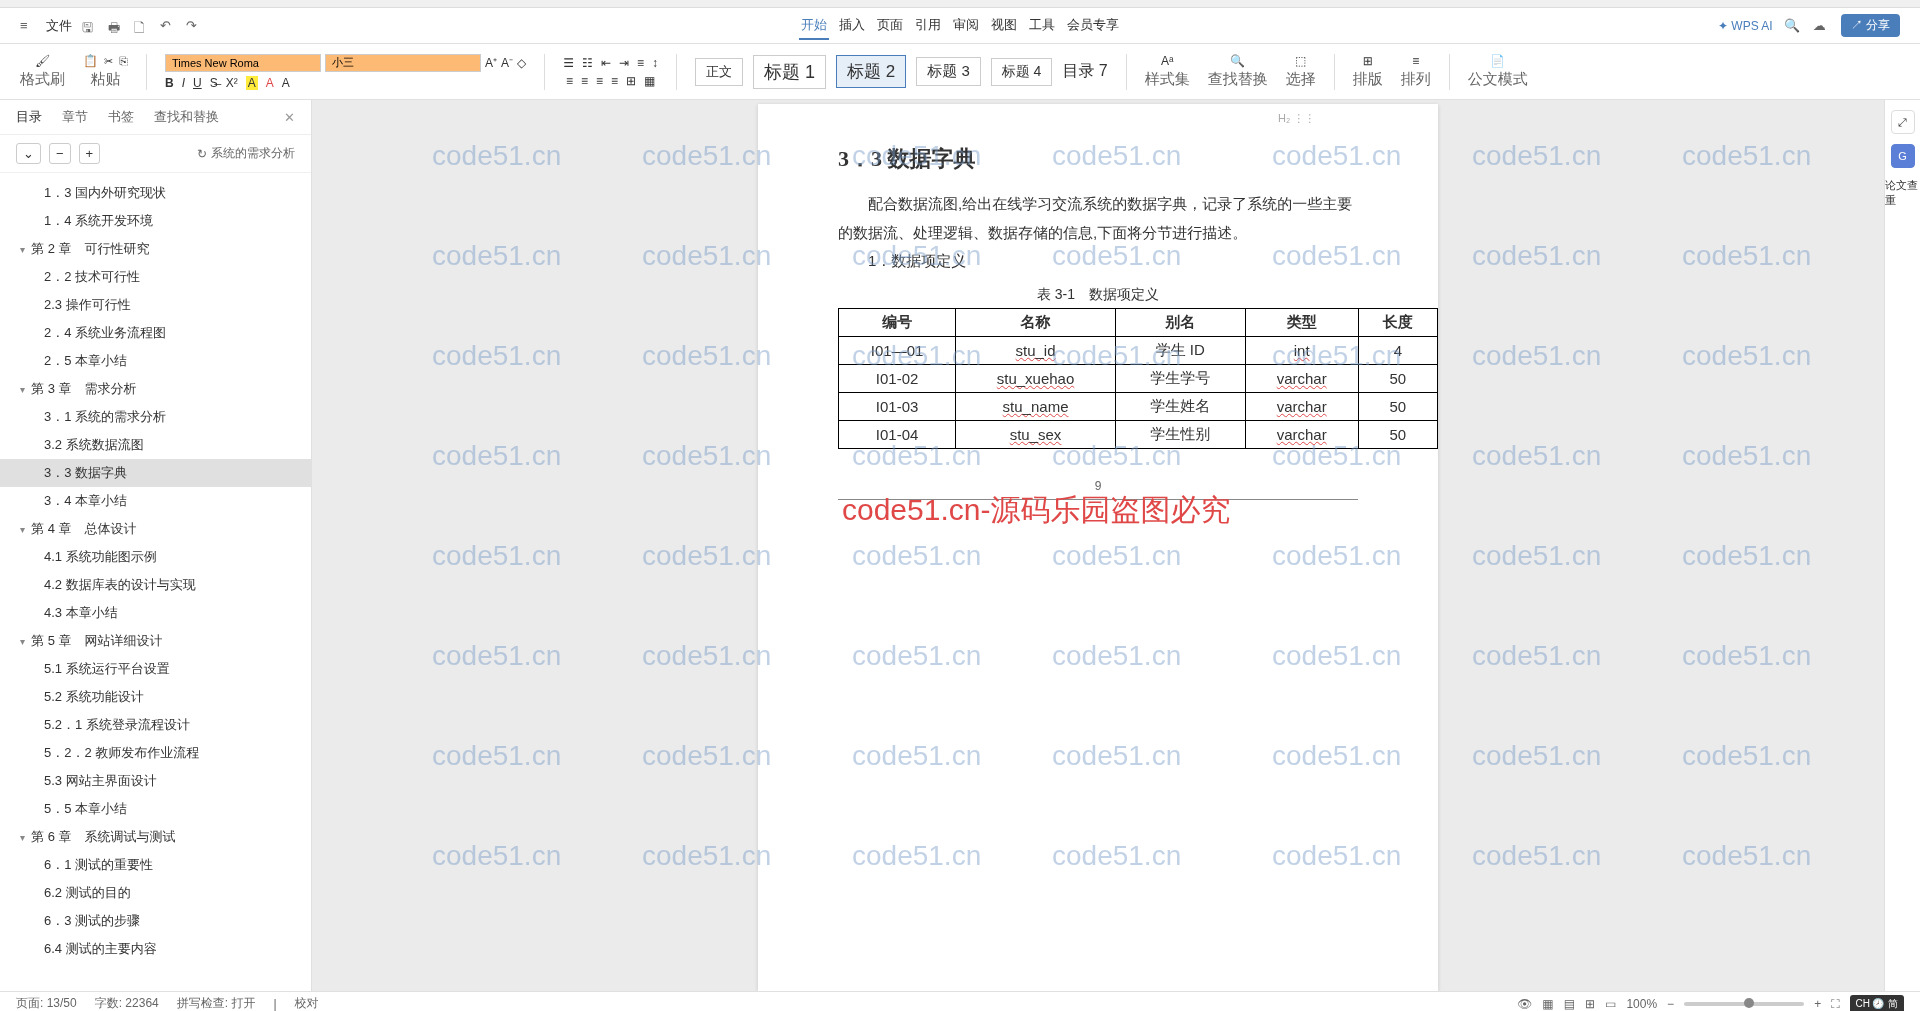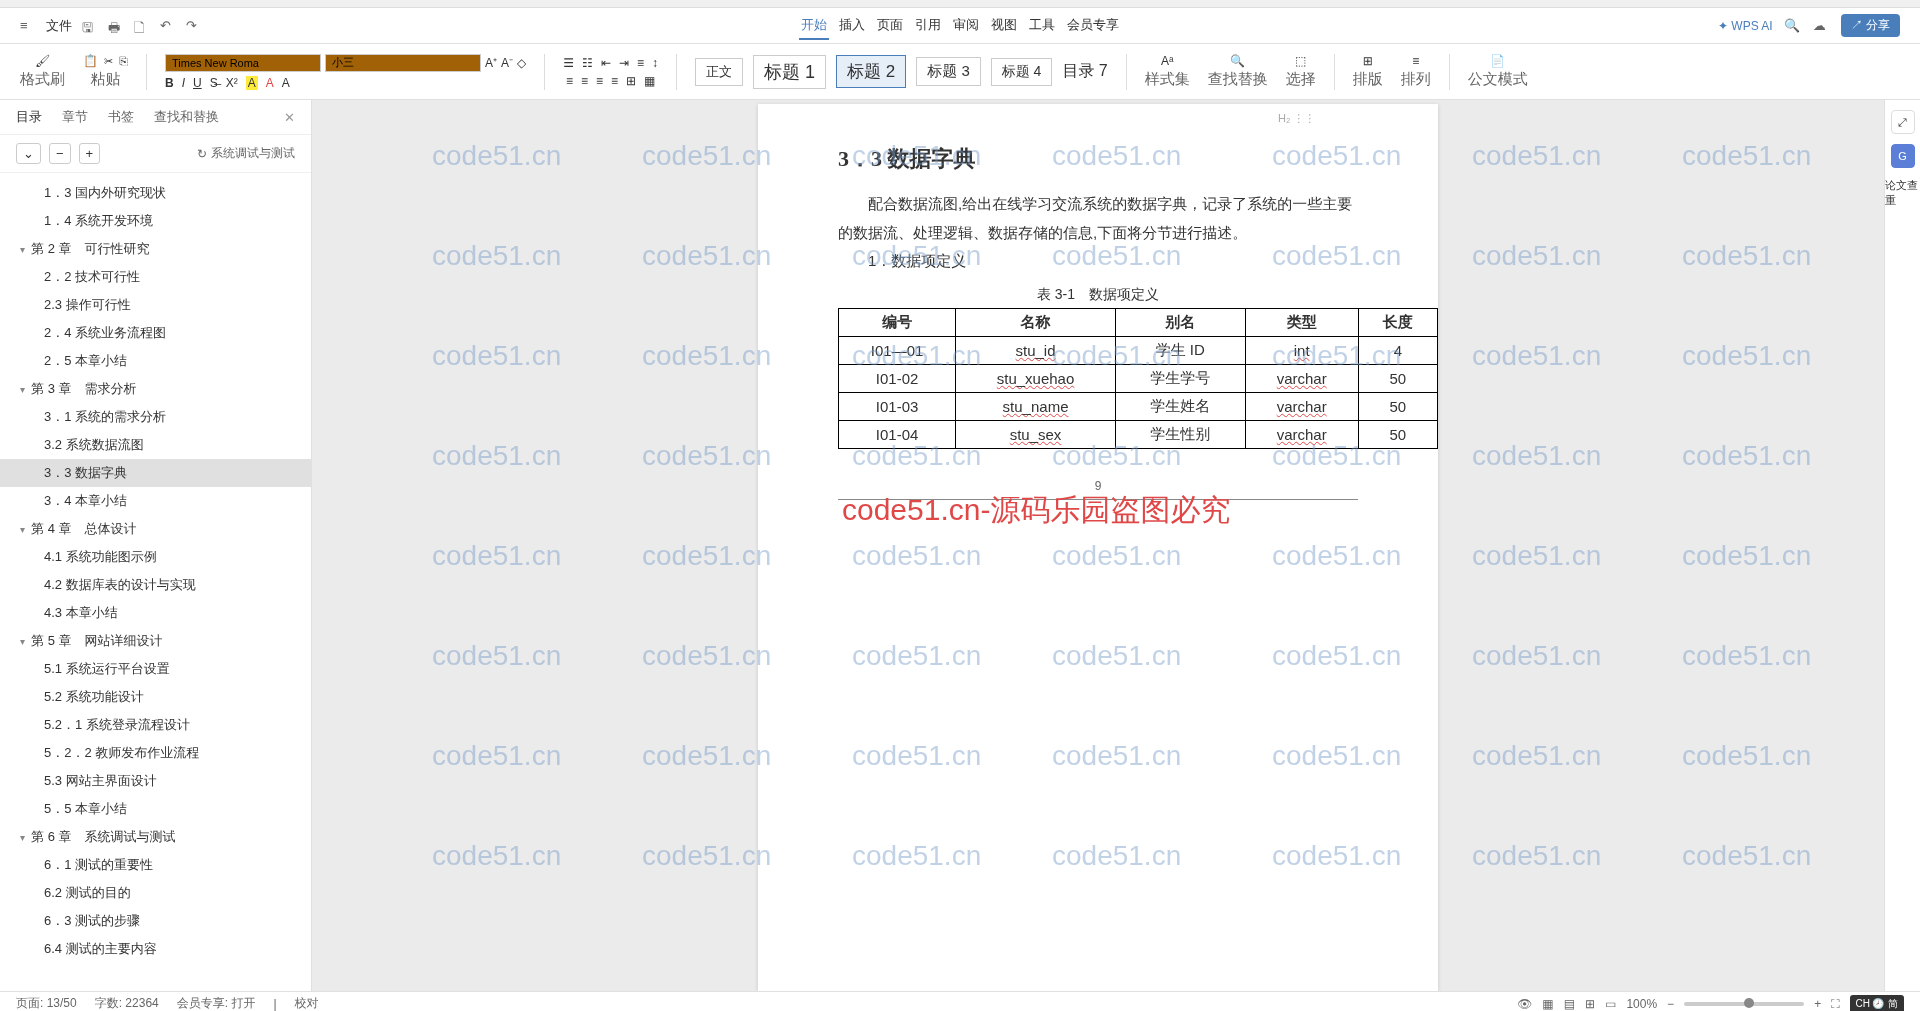--- a/index.html
+++ b/index.html
@@ -14,21 +14,21 @@
 .menu-bar .tabs-menu .active { color: #4a7ebb; border-bottom: 2px solid #4a7ebb; font-weight: 500; }
 .menu-bar .right-tools { margin-left: auto; display: flex; gap: 12px; align-items: center; }
 .share-btn { background: #4a7ebb; color: #fff; padding: 3px 10px; border-radius: 4px; font-size: 12px; }
 .wps-ai { color: #4a7ebb; font-weight: 500; font-size: 12px; }
 
 .ribbon { height: 56px; background: #fff; display: flex; align-items: center; padding: 0 20px; gap: 18px; border-bottom: 1px solid #e0e0e0; font-size: 12px; }
 .ribbon-group { display: flex; flex-direction: column; align-items: center; gap: 2px; }
 .ribbon-group .icons { display: flex; gap: 6px; align-items: center; }
 .ribbon-label { font-size: 15px; color: #666; }
 .ribbon-sep { width: 1px; height: 36px; background: #ddd; }
-.font-select { border: 1px solid #ccc; padding: 2px 6px; font-size: 11px; background: #a16207; min-width: 110px; }
+.font-select { border: 1px solid #ccc; padding: 2px 6px; font-size: 11px; background: #fdba74; min-width: 110px; }
 .style-box { border: 1px solid #ccc; padding: 4px 10px; font-size: 13px; text-align: center; }
 .style-box.active { background: #e6eef8; border-color: #4a7ebb; }
 .icon-btn { width: 16px; height: 16px; display: inline-block; color: #666; cursor: pointer; }
 
 .main { display: flex; height: calc(100% - 120px); }
 
 .sidebar { width: 312px; background: #fff; border-right: 1px solid #e0e0e0; display: flex; flex-direction: column; }
 .sidebar-tabs { display: flex; padding: 8px 16px; gap: 20px; border-bottom: 1px solid #eee; align-items: center; }
 .sidebar-tabs span { cursor: pointer; font-size: 13px; color: #666; }
 .sidebar-tabs .active { color: #333; font-weight: 500; }
@@ -207,21 +207,21 @@
       <span class="active">目录</span>
       <span>章节</span>
       <span>书签</span>
       <span>查找和替换</span>
       <span class="close">✕</span>
     </div>
     <div class="sidebar-controls">
       <span class="ctrl-btn">⌄</span>
       <span class="ctrl-btn">−</span>
       <span class="ctrl-btn">+</span>
-      <span class="smart-toc">↻ <span>系统调试与测试</span></span>
+      <span class="smart-toc">↻ <span>系统的需求分析</span></span>
     </div>
     <div class="outline" id="outline-list">
         <div class="outline-item l2">1．3 国内外研究现状</div>
         <div class="outline-item l2">1．4 系统开发环境</div>
         <div class="outline-item l1">第 2 章　可行性研究</div>
         <div class="outline-item l2">2．2 技术可行性</div>
         <div class="outline-item l2">2.3 操作可行性</div>
         <div class="outline-item l2">2．4 系统业务流程图</div>
         <div class="outline-item l2">2．5 本章小结</div>
         <div class="outline-item l1">第 3 章　需求分析</div>
@@ -363,21 +363,21 @@
   <div class="right-rail">
     <div class="rail-btn">⤢</div>
     <div class="rail-btn blue">G</div>
     <div class="rail-label">论文查重</div>
   </div>
 </div>
 
 <div class="status-bar">
   <span>页面: 13/50</span>
   <span>字数: 22364</span>
-  <span>会员专享: 打开</span>
+  <span>拼写检查: 打开</span>
   <span>|</span>
   <span>校对</span>
   <div class="right">
     <span>👁</span>
     <span>▦</span>
     <span>▤</span>
     <span>⊞</span>
     <span>▭</span>
     <span>100%</span>
     <span>−</span>

